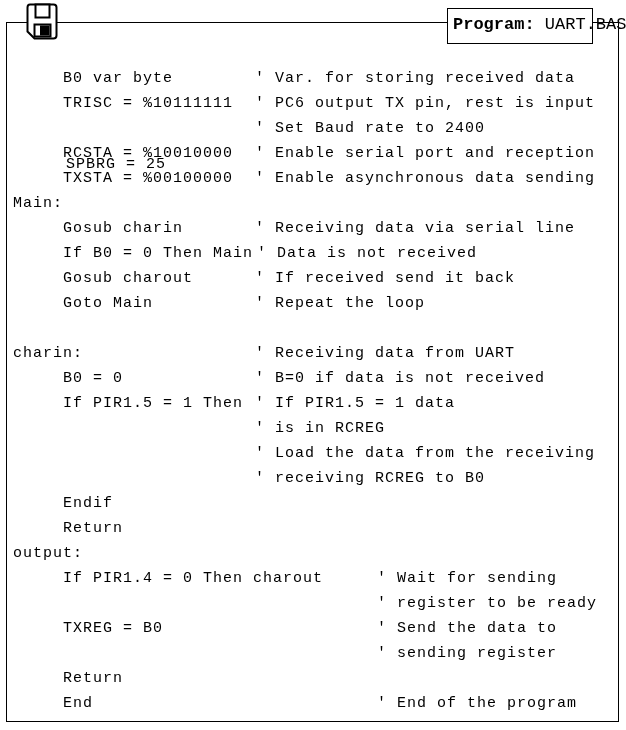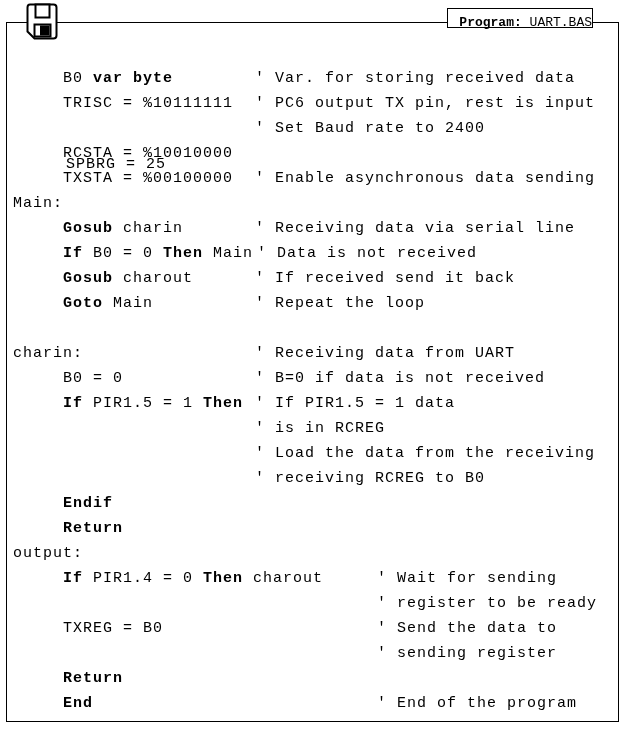--- a/index.html
+++ b/index.html
@@ -9,32 +9,32 @@
     overflow:hidden;
   }
   .frame{
     position:absolute;left:6px;top:22px;width:613px;height:700px;
     border:1px solid #000;box-sizing:border-box;background:transparent;
   }
   .floppy{
     position:absolute;left:26px;top:3px;width:32px;height:37px;
   }
   .progbox{
-    position:absolute;left:447px;top:8px;width:146px;height:20px;
+    position:absolute;left:447px;top:8px;width:146px;height:36px;
     background:#fff;border:1px solid #000;box-sizing:border-box;
-    font-size:13px;letter-spacing:0;padding:6px 0 0 5px;white-space:pre;text-align:right;
+    font-size:17px;letter-spacing:0;padding:6px 0 0 5px;white-space:pre;
   }
   .progbox .bold{font-weight:bold;}
   .code-listing{position:absolute;left:0;top:0;width:626px;height:730px;}
   .line{
     position:absolute;left:0;width:626px;height:25px;
     font-size:15px;letter-spacing:1px;line-height:20px;white-space:pre;
   }
   .code-text,.comment-text{position:absolute;top:1px;}
-  .seg-b{font-weight:bold;}
+  .seg-b{font-weight:normal;}
 </style>
 </head>
 <body>
 
 <div class="screen">
 
   <div class="frame"></div>
 
   <div class="floppy">
     <svg width="32" height="37" viewBox="0 0 32 37" xmlns="http://www.w3.org/2000/svg">
@@ -44,21 +44,21 @@
       <rect x="14" y="22.5" width="9.5" height="10" fill="#000000"></rect>
     </svg>
   </div>
 
   <div class="progbox"><span class="bold">Program:</span><span> UART.BAS</span></div>
 
   <div class="code-listing">
       <div class="line" style="top: 68px;"><span class="code-text" style="left: 63px;"><span>B0 </span><span class="seg-b">var byte</span></span><span class="comment-text" style="left: 255px;">' Var. for storing received data</span></div>
       <div class="line" style="top: 93px;"><span class="code-text" style="left: 63px;"><span>TRISC = %10111111</span></span><span class="comment-text" style="left: 255px;">' PC6 output TX pin, rest is input</span></div>
       <div class="line" style="top: 118px;"><span class="code-text" style="left: 66px; margin-top: 36px;"><span>SPBRG = 25</span></span><span class="comment-text" style="left: 255px;">' Set Baud rate to 2400</span></div>
-      <div class="line" style="top: 143px;"><span class="code-text" style="left: 63px;"><span>RCSTA = %10010000</span></span></div>
+      <div class="line" style="top: 143px;"><span class="code-text" style="left: 63px;"><span>RCSTA = %10010000</span></span><span class="comment-text" style="left: 255px;">' Enable serial port and reception</span></div>
       <div class="line" style="top: 168px;"><span class="code-text" style="left: 63px;"><span>TXSTA = %00100000</span></span><span class="comment-text" style="left: 255px;">' Enable asynchronous data sending</span></div>
       <div class="line" style="top: 193px;"><span class="code-text" style="left: 13px;"><span>Main:</span></span></div>
       <div class="line" style="top: 218px;"><span class="code-text" style="left: 63px;"><span class="seg-b">Gosub</span><span> charin</span></span><span class="comment-text" style="left: 255px;">' Receiving data via serial line</span></div>
       <div class="line" style="top: 243px;"><span class="code-text" style="left: 63px;"><span class="seg-b">If</span><span> B0 = 0 </span><span class="seg-b">Then</span><span> Main</span></span><span class="comment-text" style="left: 257px;">' Data is not received</span></div>
       <div class="line" style="top: 268px;"><span class="code-text" style="left: 63px;"><span class="seg-b">Gosub</span><span> charout</span></span><span class="comment-text" style="left: 255px;">' If received send it back</span></div>
       <div class="line" style="top: 293px;"><span class="code-text" style="left: 63px;"><span class="seg-b">Goto</span><span> Main</span></span><span class="comment-text" style="left: 255px;">' Repeat the loop</span></div>
       <div class="line" style="top: 318px;"></div>
       <div class="line" style="top: 343px;"><span class="code-text" style="left: 13px;"><span>charin:</span></span><span class="comment-text" style="left: 255px;">' Receiving data from UART</span></div>
       <div class="line" style="top: 368px;"><span class="code-text" style="left: 63px;"><span>B0 = 0</span></span><span class="comment-text" style="left: 255px;">' B=0 if data is not received</span></div>
       <div class="line" style="top: 393px;"><span class="code-text" style="left: 63px;"><span class="seg-b">If</span><span> PIR1.5 = 1 </span><span class="seg-b">Then</span></span><span class="comment-text" style="left: 255px;">' If PIR1.5 = 1 data</span></div>

